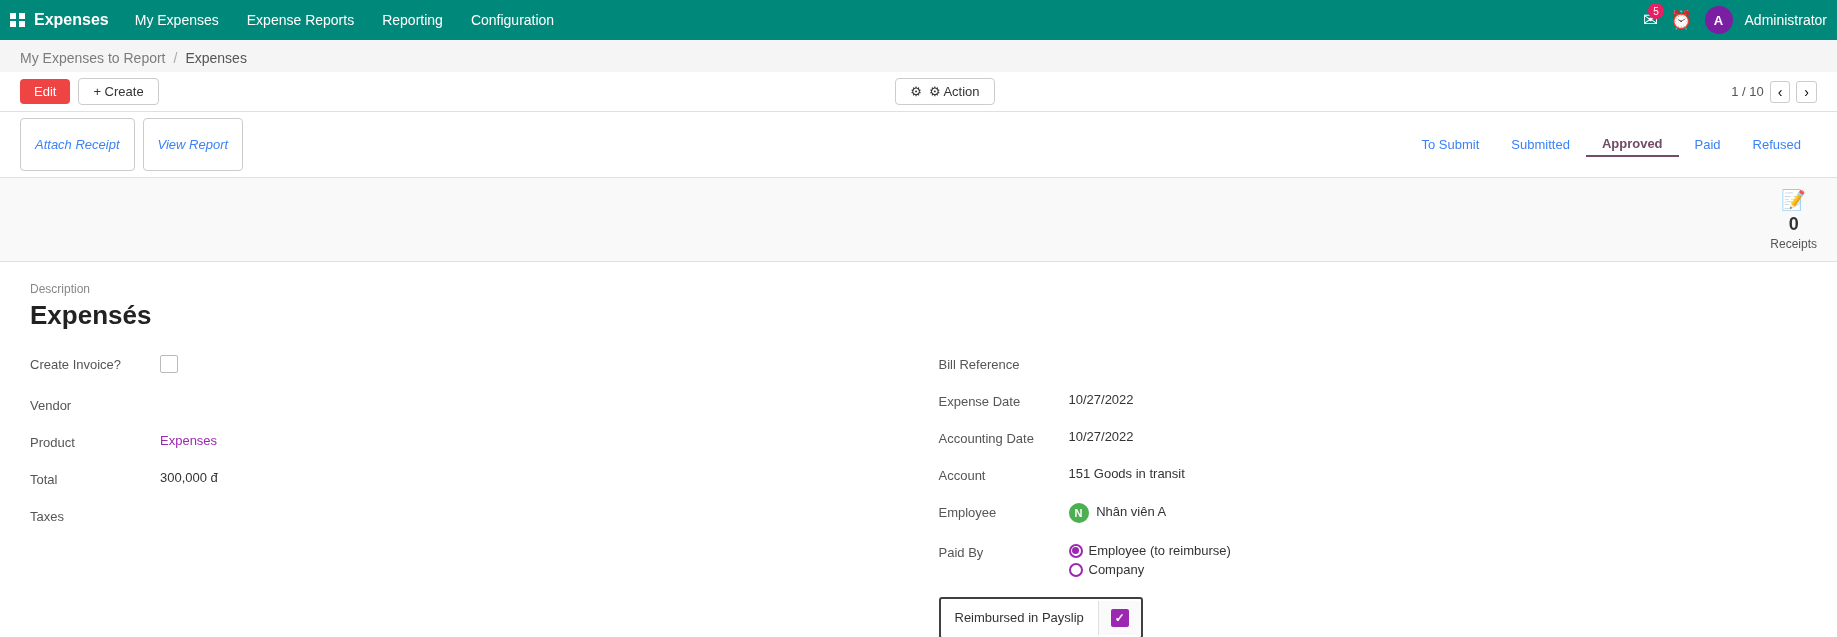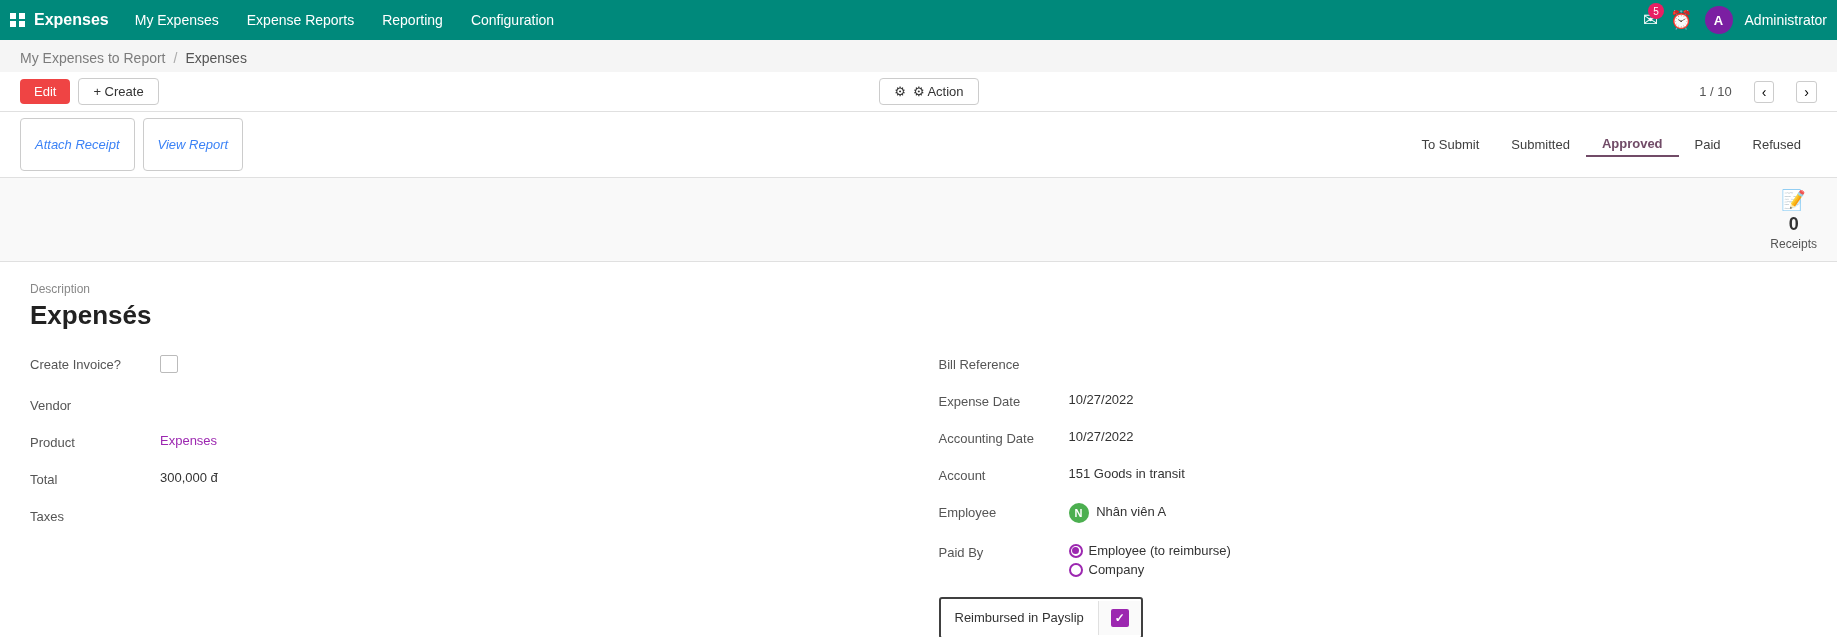--- a/index.html
+++ b/index.html
@@ -35,30 +35,30 @@
     .breadcrumb .sep { color: #aaa; }
     .breadcrumb .current { color: #555; }
 
     
     .toolbar { padding: 6px 20px; display: flex; align-items: center; gap: 8px; background: #fff; border-bottom: 1px solid #e0e0e0; }
     .btn { border: none; cursor: pointer; border-radius: 4px; padding: 5px 14px; font-size: 13px; display: inline-flex; align-items: center; gap: 5px; }
     .btn-primary { background: #ef4444; color: #fff; }
     .btn-secondary { background: #fff; color: #333; border: 1px solid #ccc; }
     .btn-action { background: #fff; color: #333; border: 1px solid #ccc; }
     .toolbar-spacer { flex: 1; }
-    .page-nav { display: flex; align-items: center; gap: 22px; font-size: 13px; color: #555; }
+    .page-nav { display: flex; align-items: center; gap: 6px; font-size: 13px; color: #555; }
     .page-nav button { background: none; border: 1px solid #ccc; border-radius: 3px; cursor: pointer; padding: 2px 7px; font-size: 14px; }
 
     
     .sub-toolbar { padding: 6px 20px; display: flex; align-items: center; gap: 8px; background: #fff; border-bottom: 1px solid #e0e0e0; }
     .btn-white-outline { background: #fff; color: #3b82f6; border: 1px solid #ccc; border-radius: 4px; padding: 18px 14px; cursor: pointer; font-size: 13px; font-style: italic; }
 
     
     .status-bar { display: flex; justify-content: flex-end; align-items: center; gap: 0; padding: 6px 20px; background: #fff; }
-    .status-item { padding: 4px 16px; font-size: 13px; color: #404040; cursor: pointer; }
+    .status-item { padding: 4px 16px; font-size: 13px; color: #3b82f6; cursor: pointer; }
     .status-item.active { color: #714b67; font-weight: 700; border-bottom: 2px solid #714b67; }
 
     
     .receipts-bar { background: #f9f9f9; border-bottom: 1px solid #e0e0e0; display: flex; justify-content: flex-end; align-items: center; padding: 10px 20px; }
     .receipts-btn { display: flex; flex-direction: column; align-items: center; font-size: 12px; color: #555; cursor: pointer; gap: 2px; }
     .receipts-btn .count { font-size: 18px; font-weight: 700; color: #333; }
 
     
     .main-content { background: #fff; padding: 20px 30px; }
     .description-label { font-size: 12px; color: #888; margin-bottom: 4px; }

